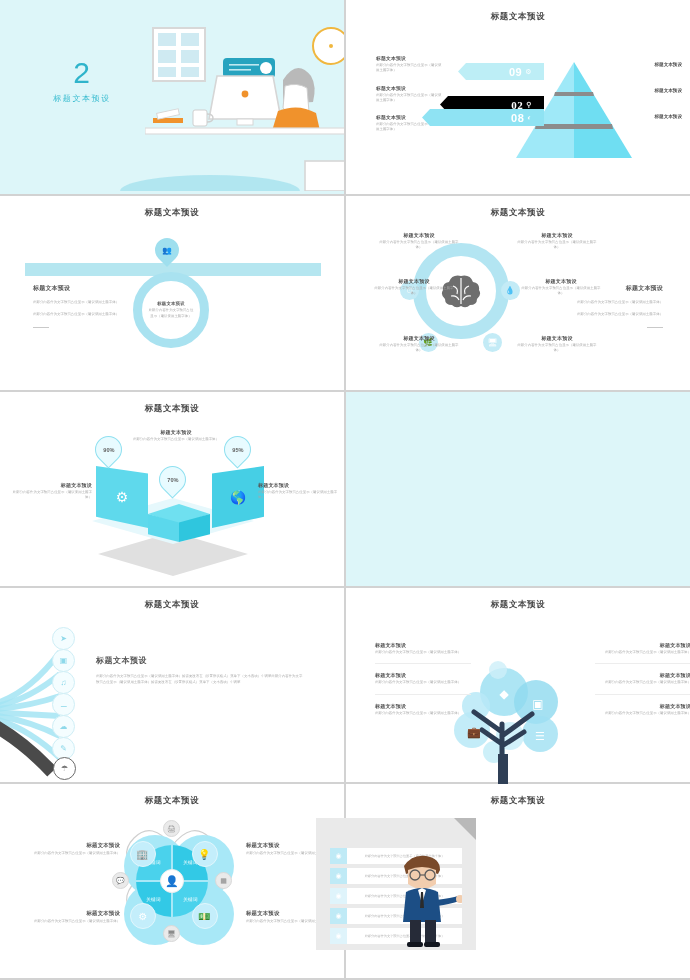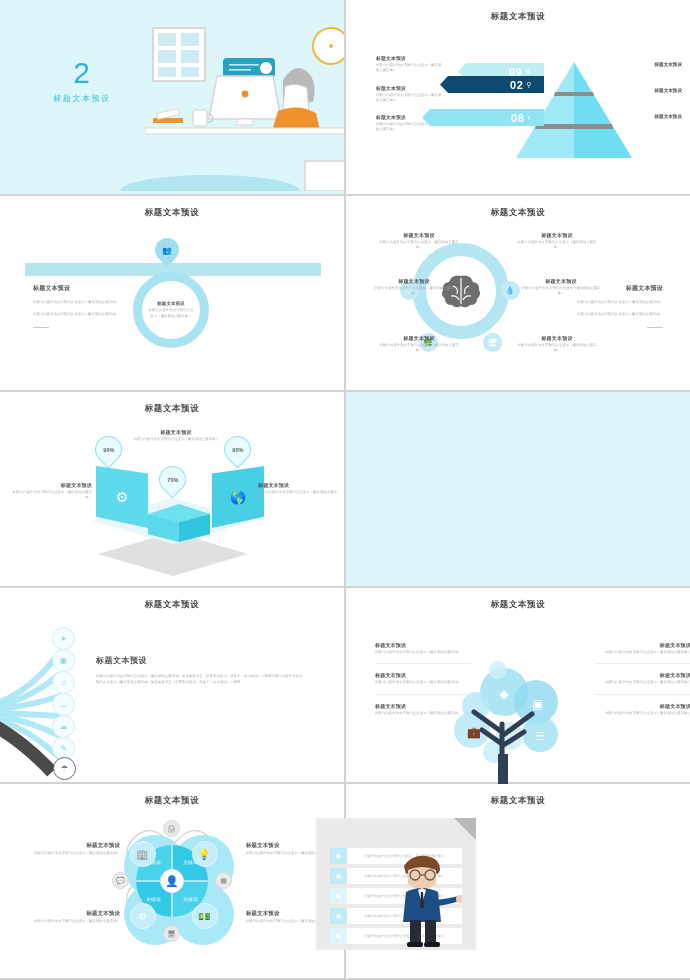--- a/index.html
+++ b/index.html
@@ -48,21 +48,21 @@
   .pyr-left .blk { margin-bottom: 11px; }
   .pyr-right { position: absolute; right: 8px; top: 62px; width: 62px; text-align: right;}
   .pyr-right .lbl { font-size: 4.6px; font-weight: bold; color: #555; margin-bottom: 21px; }
   .ribbon {
     position: absolute; height: 17px; display: flex; align-items: center;
     justify-content: flex-end; padding-right: 12px;
     color: #fff; font-size: 11px; font-weight: bold; letter-spacing: .5px;
     clip-path: polygon(8px 0, 100% 0, 100% 100%, 8px 100%, 0 50%);
   }
   .rb1 { left: 112px; top: 63px;  width: 86px; background: #bdeef6; }
-  .rb2 { left: 94px;  top: 76px;  width: 104px; background: #0c4a6e; }
+  .rb2 { left: 94px;  top: 96px;  width: 104px; background: #000000; font-family: Liberation Serif, serif; }
   .rb3 { left: 76px;  top: 109px; width: 122px; background: #8fe3f3; }
   .ribbon .rb-ico { font-size: 7px; margin-left: 3px; opacity:.9;}
 
   
   .bar3 { position:absolute; left:25px; top:263px; width:296px; height:13px; background:#b5e6f0;}
   .pin3 {
     position:absolute; left:155px; top:238px; width:24px; height:24px;
     background:#9fdfee; border-radius:50% 50% 50% 0; transform:rotate(-45deg);
     display:flex;align-items:center;justify-content:center;
   }

